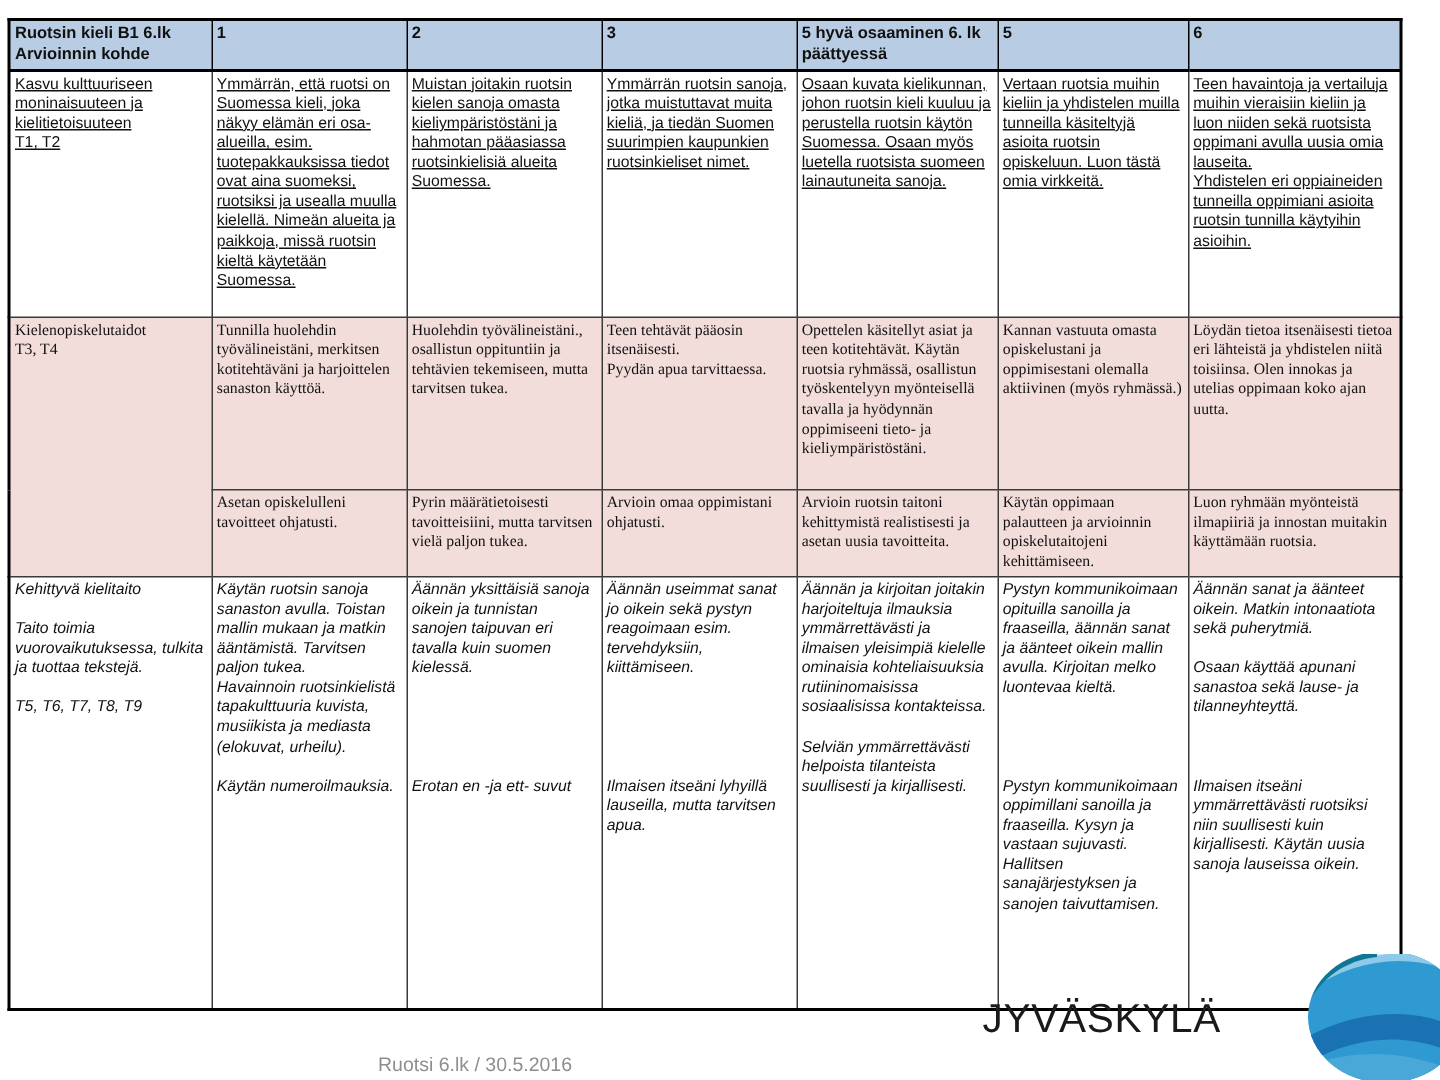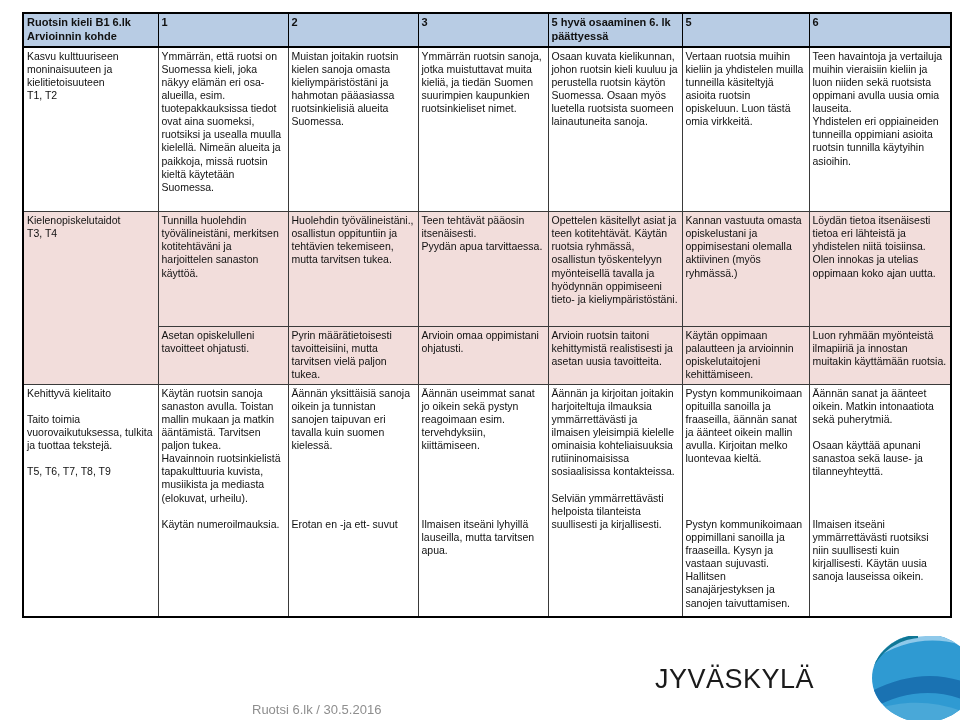--- a/index.html
+++ b/index.html
@@ -10,42 +10,42 @@
     --outer-border:#000000;
     --footer-text:#8e8e8e;
     --logo-text:#1a1a1a;
   }
   *{margin:0;padding:0;box-sizing:border-box;}
   html,body{width:960px;height:720px;background:#ffffff;overflow:hidden;
     font-family:"Liberation Sans","DejaVu Sans",sans-serif;}
   .slide{position:relative;width:960px;height:720px;background:#fff;}
 
   table.rubric{
-    position:absolute;left:22px;top:12px;width:928px;
+    position:absolute;left:5px;top:12px;width:928px;
     border-collapse:collapse;table-layout:fixed;
     border:2px solid var(--outer-border);
     font-size:10.5px;line-height:1.25;color:#111;
   }
   .rubric th,.rubric td{
     border:1px solid var(--border-color);
     vertical-align:top;text-align:left;
     padding:2px 3px;
   }
   .rubric thead th{
     background:var(--header-bg);
     border:1px solid #000;border-bottom-width:2px;
     font-size:11px;font-weight:bold;
   }
   .cell{white-space:pre-line;word-wrap:break-word;}
   tr.hdr{height:28px;}
-  tr.r1{height:165px;}
+  tr.r1{height:165px;text-decoration:underline;}
   tr.r2a{height:115px;}
   tr.r2b{height:55px;}
-  tr.r3{height:233px;}
-  tr.pink td{background:var(--pink-bg);}
+  tr.r3{height:289px;font-style:italic;}
+  tr.pink td{background:var(--pink-bg);font-family:Liberation Serif, serif;}
   tr.whiterow td{background:var(--white-bg);}
 
   .footer-caption{
     position:absolute;left:252px;top:702px;
     font-size:13px;color:var(--footer-text);
   }
   .logo-text{
     position:absolute;left:655px;top:664px;
     font-size:27px;font-weight:normal;letter-spacing:0.5px;
     color:var(--logo-text);

